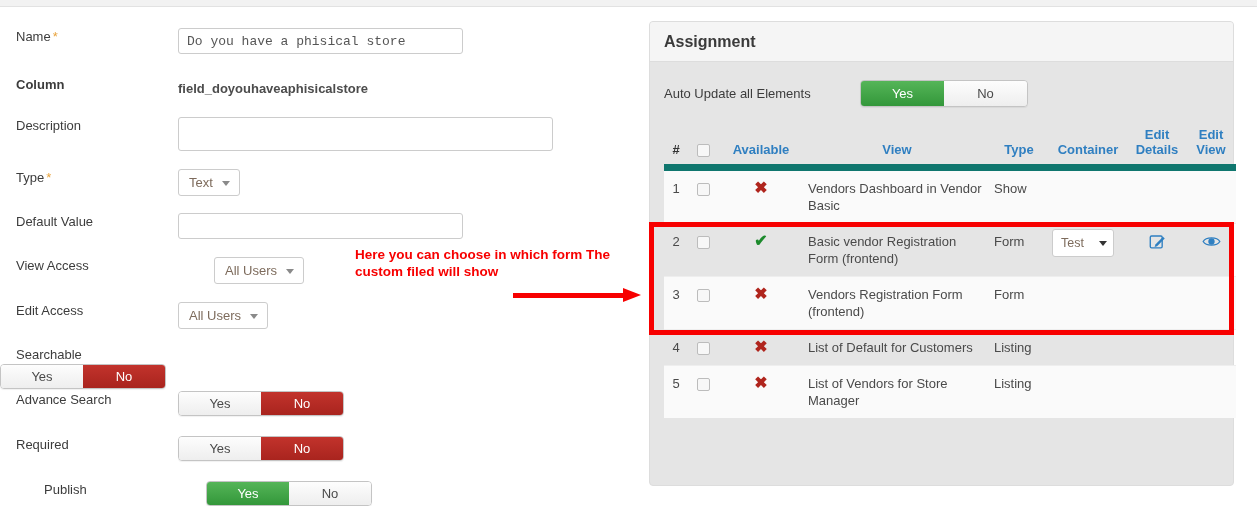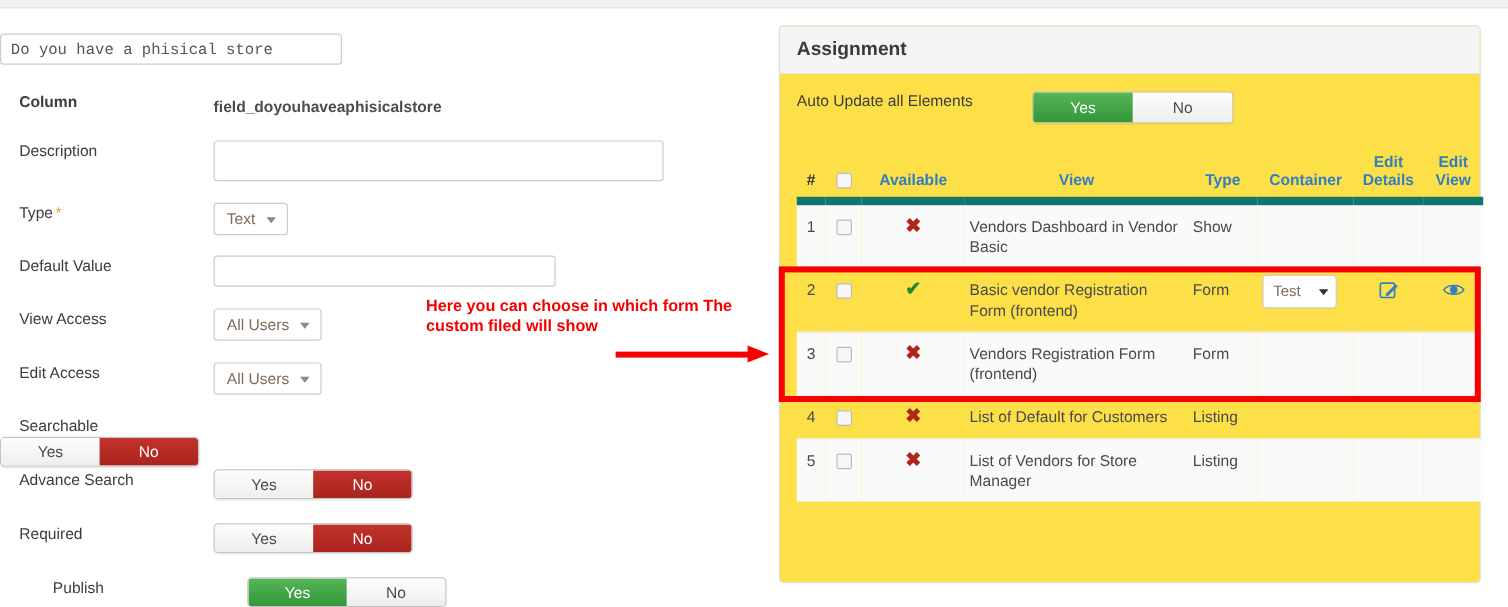--- a/index.html
+++ b/index.html
@@ -90,31 +90,31 @@
     border-left:18px solid #f70000;
   }
   .redbox {
     position:absolute; left:649px; top:222px; width:585px; height:113px;
     border:5px solid #f70000; pointer-events:none; z-index:6;
   }
 
   
   .panel {
     position:absolute; left:649px; top:21px; width:585px; height:465px;
-    border:1px solid #dddddd; border-radius:4px; background:#fde047;
+    border:1px solid #dddddd; border-radius:4px; background:#e5e5e5;
   }
   .panel-head {
     height:40px; background:#f5f5f5; border-bottom:1px solid #dddddd;
     border-radius:3px 3px 0 0; display:flex; align-items:center;
     padding-left:14px;
   }
   .panel-title { font-size:16px; font-weight:bold; color:#3a3a3a; }
   .panel-body { padding:14px 14px 0 14px; }
 
-  .auto-row { display:flex; height:34px; margin-bottom:14px; }
+  .auto-row { display:flex; align-items:center; height:34px; margin-bottom:14px; }
   .auto-label { font-size:13px; color:#3c3c3c; width:196px; }
 
   table.assign { width:100%; border-collapse:collapse; table-layout:fixed; }
   table.assign th {
     color:#2f7fc1; font-size:13px; font-weight:bold; vertical-align:bottom;
     padding:3px 4px 7px 4px; border-bottom:7px solid #0f766e;
   }
   table.assign td {
     font-size:13px; color:#4a4a4a; vertical-align:top;
     padding:9px 4px; border-top:1px solid #eeeeee; line-height:17px;
@@ -150,20 +150,23 @@
   .ic { cursor:pointer; display:inline-block; line-height:0; }
 </style>
 </head>
 <body>
 
 <div class="top-bar"></div>
 
 <div class="form-pane">
 
   <div class="form-row" style="top:14px;">
+    <div class="form-label">
+      <span>Name</span><span class="req">*</span>
+    </div>
     <input class="txt-input" style="width: 285px;" value="Do you have a phisical store">
   </div>
 
   <div class="form-row" style="top:62px;font-weight:bold;">
     <div class="form-label">Column</div>
     <div class="plain-text" style="padding-top:4px;">field_doyouhaveaphisicalstore</div>
   </div>
 
   <div class="form-row" style="top:103px;">
     <div class="form-label">Description</div>
@@ -178,21 +181,21 @@
   <div class="form-row" style="top:155px;">
     <div class="form-label">
       <span>Type</span><span class="req">*</span>
     </div>
     <div class="sel" style="min-width:60px;">
       <span>Text</span>
       <span class="caret"></span>
     </div>
   </div>
 
-  <div class="form-row" style="top:243px;">
+  <div class="form-row" style="top:243px;gap:36px;">
     <div class="form-label">View Access</div>
     <div class="sel" style="min-width:76px;">
       <span>All Users</span>
       <span class="caret"></span>
     </div>
   </div>
 
   <div class="form-row" style="top:288px;">
     <div class="form-label">Edit Access</div>
     <div class="sel" style="min-width:76px;">

